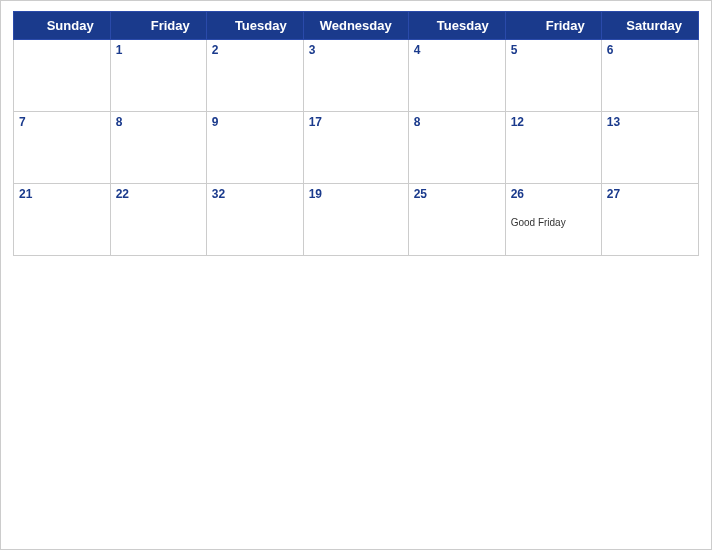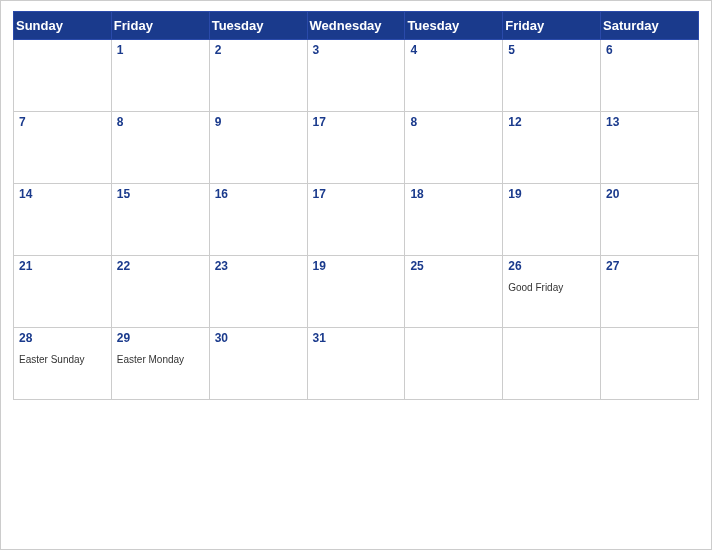--- a/index.html
+++ b/index.html
@@ -50,42 +50,42 @@
       font-size: 13px;
       color: #333;
     }
     .calendar-grid {
       width: 100%;
       border-collapse: collapse;
     }
     .calendar-grid th {
       background-color: #1a3a8c;
       color: #fff;
-      text-align: left;
-      padding: 6px 2px;
+      text-align: right;
+      padding: 6px 16px;
       font-size: 13px;
       font-weight: bold;
       border: 1px solid #2a4aaa;
     }
     .calendar-grid td {
       border: 1px solid #ccc;
       vertical-align: top;
       padding: 3px 5px;
       height: 72px;
       width: calc(100% / 7);
     }
     .day-number {
       font-size: 12px;
       color: #1a3a8c;
       font-weight: bold;
     }
     .day-event {
       font-size: 10px;
       color: #333;
-      margin-top: 9px;
+      margin-top: 16px;
     }
     .empty-cell {
       background: #fff;
     }
     .day-cell {
       background: #fff;
     }
   </style>
 </head>
 <body>
@@ -144,79 +144,37 @@
           </td>
           <td class="day-cell">
             <div class="day-number">12</div>
           </td>
           <td class="day-cell">
             <div class="day-number">13</div>
           </td>
         </tr>
         <tr>
           <td class="day-cell">
-            <div class="day-number">14</div>
-          </td>
-          <td class="day-cell">
-            <div class="day-number">15</div>
-          </td>
-          <td class="day-cell">
-            <div class="day-number">16</div>
-          </td>
-          <td class="day-cell">
-            <div class="day-number">17</div>
-          </td>
-          <td class="day-cell">
-            <div class="day-number">18</div>
-          </td>
-          <td class="day-cell">
-            <div class="day-number">19</div>
-          </td>
-          <td class="day-cell">
-            <div class="day-number">20</div>
-          </td>
-        </tr>
-        <tr>
-          <td class="day-cell">
             <div class="day-number">21</div>
           </td>
           <td class="day-cell">
             <div class="day-number">22</div>
           </td>
           <td class="day-cell">
-            <div class="day-number">23</div>
+            <div class="day-number">32</div>
           </td>
           <td class="day-cell">
             <div class="day-number">19</div>
           </td>
           <td class="day-cell">
             <div class="day-number">25</div>
           </td>
           <td class="day-cell">
             <div class="day-number">26</div>
             <div class="day-event">Good Friday</div>
           </td>
           <td class="day-cell">
             <div class="day-number">27</div>
           </td>
         </tr>
-        <tr>
-          <td class="day-cell">
-            <div class="day-number">28</div>
-            <div class="day-event">Easter Sunday</div>
-          </td>
-          <td class="day-cell">
-            <div class="day-number">29</div>
-            <div class="day-event">Easter Monday</div>
-          </td>
-          <td class="day-cell">
-            <div class="day-number">30</div>
-          </td>
-          <td class="day-cell">
-            <div class="day-number">31</div>
-          </td>
-          <td class="empty-cell"></td>
-          <td class="empty-cell"></td>
-          <td class="empty-cell"></td>
-        </tr>
       </tbody>
   </table>
 </div>
 
 </body></html>

